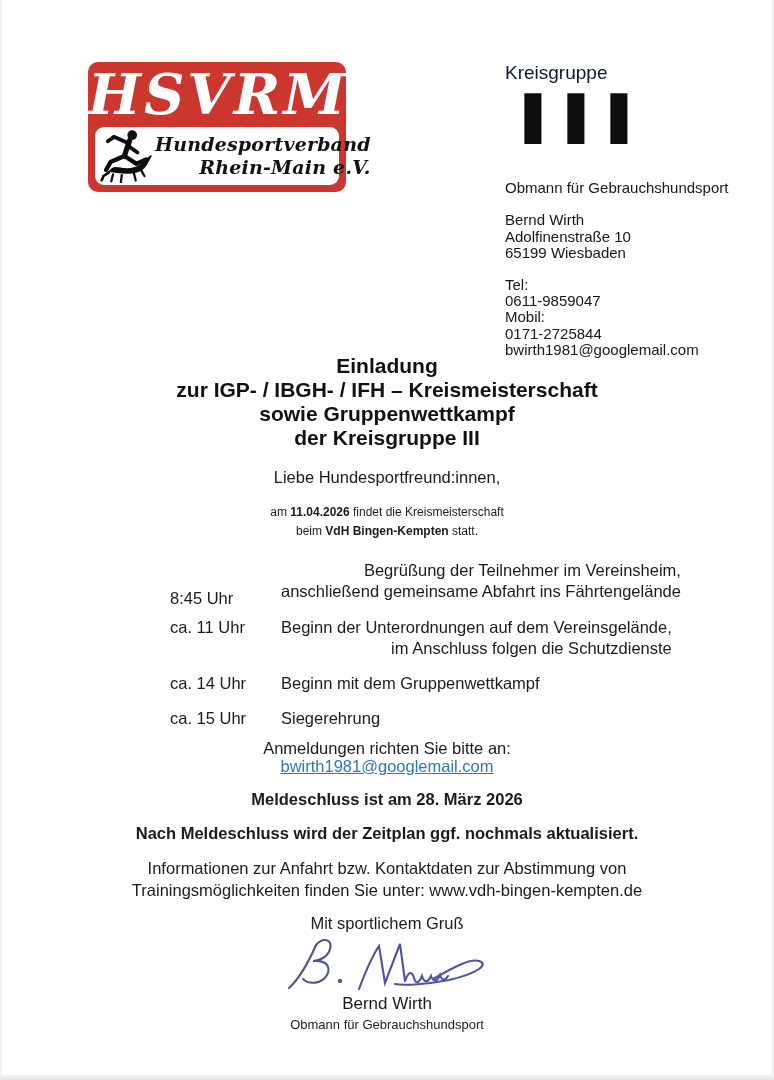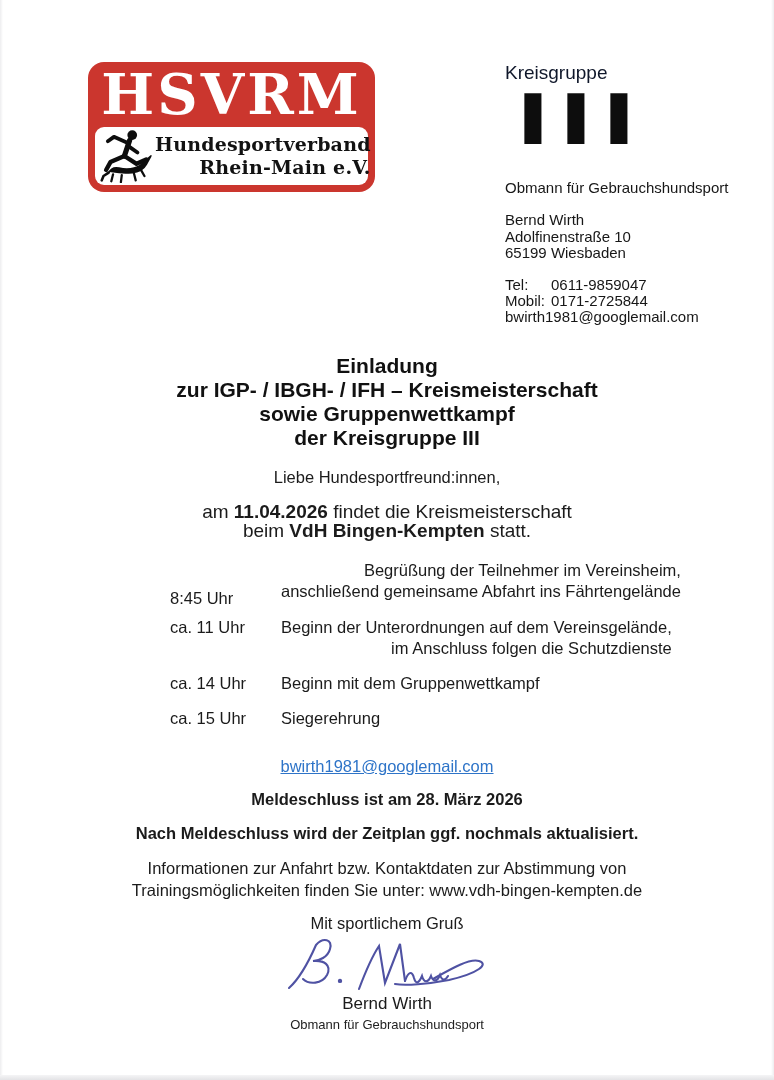--- a/index.html
+++ b/index.html
@@ -10,22 +10,22 @@
     overflow:hidden; margin:0 auto;
   }
   .edge-bottom { position:absolute; left:0; right:0; bottom:0; height:5px;
     background:linear-gradient(#f5f5f6,#e3e3e6); }
   .edge-left { position:absolute; left:0; top:0; bottom:0; width:3px;
     background:linear-gradient(90deg,#ededef,#ffffff); }
   .edge-right { position:absolute; right:0; top:0; bottom:0; width:3px;
     background:linear-gradient(270deg,#ededef,#ffffff); }
 
   
-  .logo { position:absolute; left:88px; top:62px; width:287px; height:130px;
-    border-radius:16px; background:#cb362e; }
+  .logo { position:absolute; left:88px; top:62px; width:258px; height:130px;
+    border-radius:10px; background:#cb362e;font-style:italic; }
   .logo-acronym {
     position:absolute; top:-4px; left:0; right:0; height:72px;
     text-align:center; color:#ffffff;
     font-family:"DejaVu Serif","Liberation Serif",serif; font-weight:bold;
     font-size:56px; line-height:72px; letter-spacing:3px;
   }
   .logo-panel {
     position:absolute; left:7px; right:7px; bottom:7px; height:58px;
     background:#ffffff; border-radius:9px; display:flex; align-items:center;
   }
@@ -40,28 +40,28 @@
   .kg-label { position:absolute; left:505px; top:62px; font-size:19px; color:#0f172a; }
   .kg-number {
     position:absolute; left:516px; top:90px; font-family:"DejaVu Sans",sans-serif;
     font-weight:bold; font-size:70px; line-height:60px; letter-spacing:7px;
     transform:scaleX(1.3); transform-origin:left center; color:#0d0d0d;
   }
   .obmann-role { position:absolute; left:505px; top:179px; font-size:15px; color:#171717; }
 
   .contact-block { position:absolute; left:505px; top:212px; font-size:15px; line-height:16.5px; color:#171717; }
   .tel-block { position:absolute; left:505px; top:277px; font-size:15px; line-height:16.2px; color:#171717; }
-  .tel-row { display:flex; }
+  .tel-row { display:flex;flex-direction:column; }
   .tel-row .lbl { width:46px; }
 
   
   .center { position:absolute; left:0; width:774px; text-align:center; }
   .title-block { top:354px; font-size:21px; font-weight:bold; line-height:24px; color:#111; }
   .salutation { top:468px; font-size:16.5px; }
-  .intro { top:503px; font-size:19px; line-height:18.5px; }
+  .intro { top:503px; font-size:12px; line-height:18.5px; }
   .b { font-weight:bold; }
 
   .sched-time { position:absolute; left:170px; font-size:16.5px; line-height:21px; }
   .sched-desc { position:absolute; left:281px; font-size:16.5px; line-height:21px; white-space:pre-line;text-align:right; }
 
   .reg-line { top:739px; font-size:16.5px; }
   .reg-link-line { top:757px; font-size:16.5px; }
   .reg-link { text-decoration:underline; }
   .deadline { top:790px; font-size:16.5px; font-weight:bold; }
   .note1 { top:824px; font-size:16.5px;font-weight:bold; }
@@ -143,20 +143,21 @@
   <div class="sched-time" style="top:617px">ca. 11 Uhr</div>
   <div class="sched-desc" style="top:617px">Beginn der Unterordnungen auf dem Vereinsgelände,
 im Anschluss folgen die Schutzdienste</div>
 
   <div class="sched-time" style="top:673px">ca. 14 Uhr</div>
   <div class="sched-desc" style="top:673px">Beginn mit dem Gruppenwettkampf</div>
 
   <div class="sched-time" style="top:708px">ca. 15 Uhr</div>
   <div class="sched-desc" style="top:708px">Siegerehrung</div>
 
+  <div class="center reg-line">Anmeldungen richten Sie bitte an:</div>
   <div class="center reg-link-line">
     <a class="reg-link" href="#" style="color:#2e74c8">bwirth1981@googlemail.com</a>
   </div>
 
   <div class="center deadline">Meldeschluss ist am 28. März 2026</div>
   <div class="center note1">Nach Meldeschluss wird der Zeitplan ggf. nochmals aktualisiert.</div>
   <div class="center note2">Informationen zur Anfahrt bzw. Kontaktdaten zur Abstimmung von
 Trainingsmöglichkeiten finden Sie unter: www.vdh-bingen-kempten.de</div>
 
   <div class="center greeting">Mit sportlichem Gruß</div>

